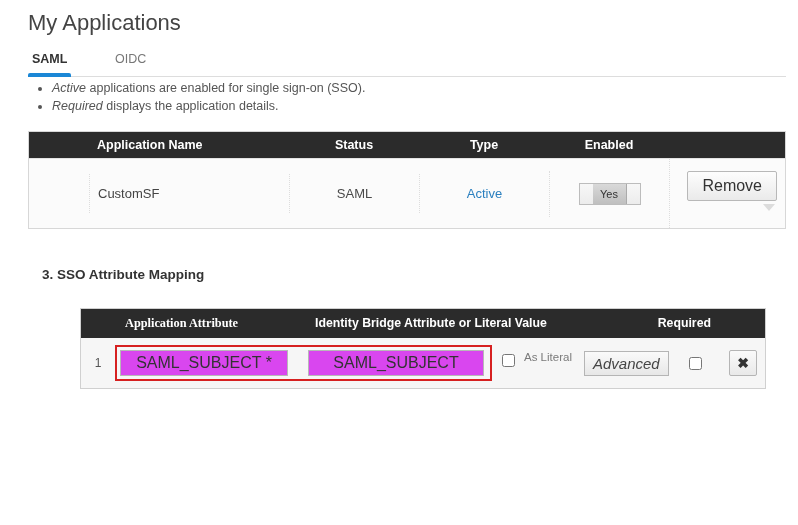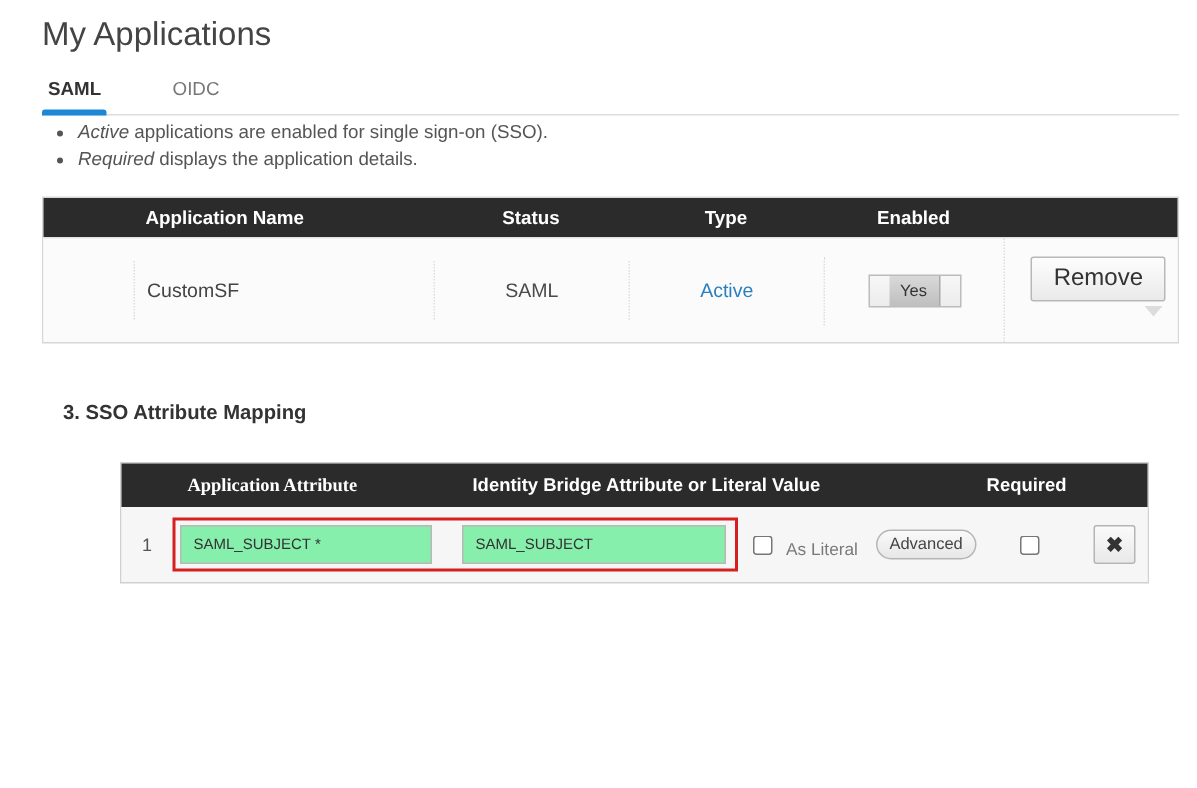--- a/index.html
+++ b/index.html
@@ -140,40 +140,42 @@
   .mr-idx { width: 34px; text-align: center; color:#555; font-size:12px; }
   .mr-fields {
     display: flex; align-items: center;
     border: 2px solid #d62020;
     padding: 3px 6px 3px 3px;
     background: #f6f6f6;
   }
   .text-input {
     height: 26px;
     border: 1px solid #b8b8b8;
-    background: #86efac;
+    background: #d946ef;
     padding: 0 8px;
-    font-size: 10px;
-    color: #333;
+    font-size: 16px;
+    color: #333;
+    text-align: center;
   }
   .ti-attr { width: 168px; margin-right: 20px; }
   .ti-val { width: 176px; }
   .after-fields {
-    display: flex; align-items: flex-end; gap: 6px; margin-left: 6px;
+    display: flex; align-items: flex-start; gap: 6px; margin-left: 6px;
   }
   .chk { width: 13px; height: 13px; }
   .chk-label { font-size: 11.5px; color: #7a7a7a; margin-right: 6px; }
   .btn-sm {
     background: linear-gradient(#fafafa,#e7e7e7);
     border: 1px solid #b5b5b5;
-    border-radius: 10px;
+    border-radius: 0;
     padding: 3px 8px;
-    font-size: 11px;
+    font-size: 15px;
     color: #444;
     cursor: pointer;
+    font-style: italic;
   }
   .mr-req { flex:1; text-align:center; }
   .mr-del { width: 44px; text-align:center; }
   .del-btn {
     border: 1px solid #b5b5b5;
     background: linear-gradient(#fafafa,#e9e9e9);
     width: 28px; height: 26px; border-radius: 2px;
     font-weight: bold; font-size: 14px; color:#333;
     cursor: pointer;
     display: inline-flex; align-items: center; justify-content: center;

